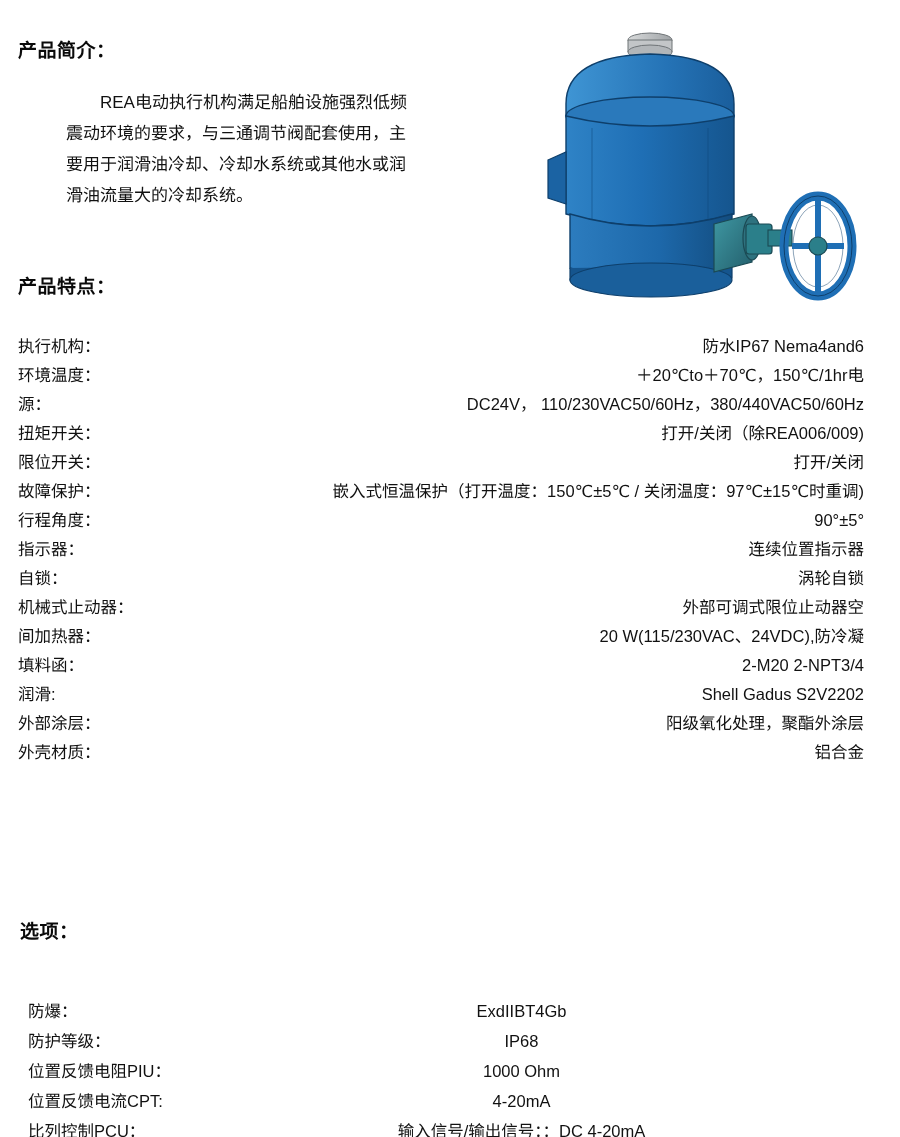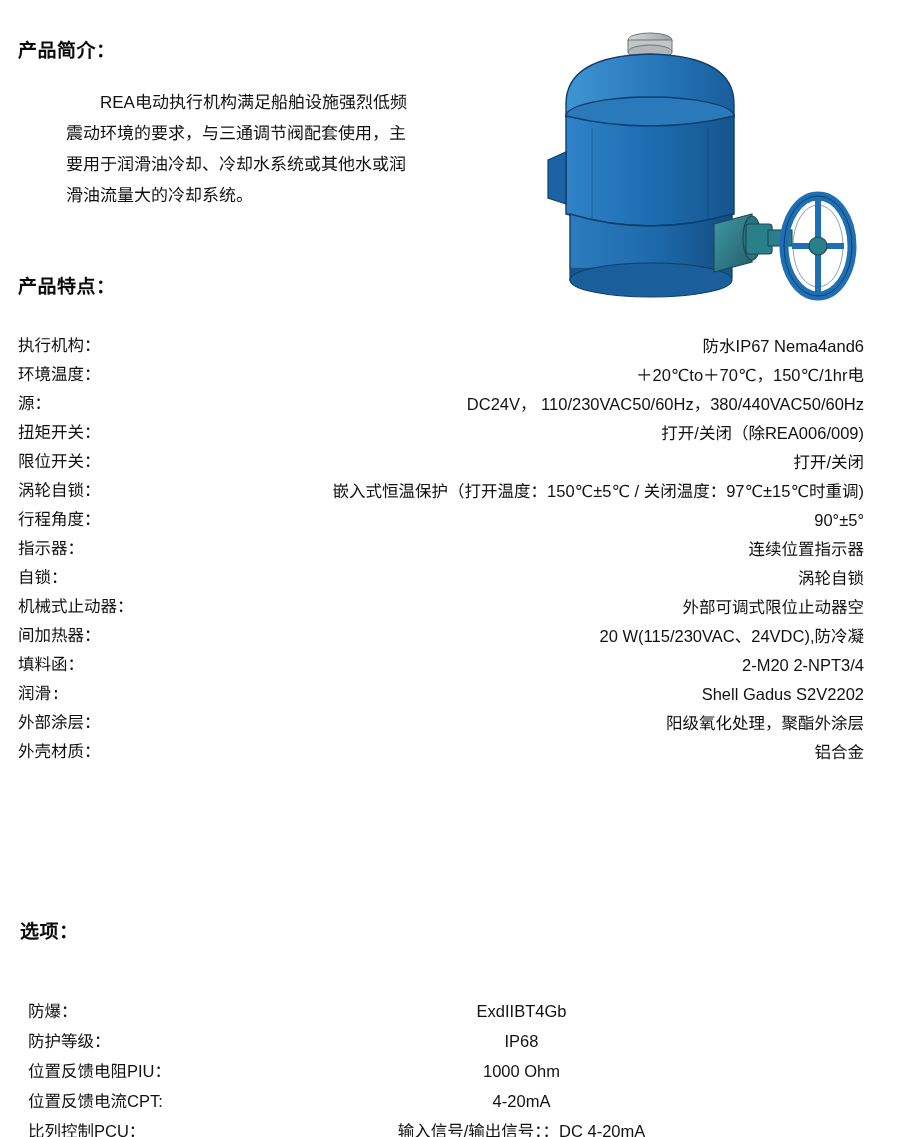--- a/index.html
+++ b/index.html
@@ -64,21 +64,20 @@
     font-size: 16.5px;
     line-height: 29px;
     padding: 0;
     vertical-align: top;
     color: #111;
   }
   .spec-table td.k {
     white-space: nowrap;
     width: 1px;
     padding-right: 8px;
-    font-family: Liberation Mono, monospace;
   }
   .spec-table td.v {
     text-align: right;
   }
 
   
   #options-title { position: absolute; left: 20px; top: 900px; }
   .opt-table {
     position: absolute;
     left: 18px;
@@ -204,21 +203,21 @@
         </tr>
         <tr>
           <td class="k">扭矩开关：</td>
           <td class="v">打开/关闭（除REA006/009)</td>
         </tr>
         <tr>
           <td class="k">限位开关：</td>
           <td class="v">打开/关闭</td>
         </tr>
         <tr>
-          <td class="k">涡轮自锁：</td>
+          <td class="k">故障保护：</td>
           <td class="v">嵌入式恒温保护（打开温度：150℃±5℃ / 关闭温度：97℃±15℃时重调)</td>
         </tr>
         <tr>
           <td class="k">行程角度：</td>
           <td class="v">90°±5°</td>
         </tr>
         <tr>
           <td class="k">指示器：</td>
           <td class="v">连续位置指示器</td>
         </tr>

